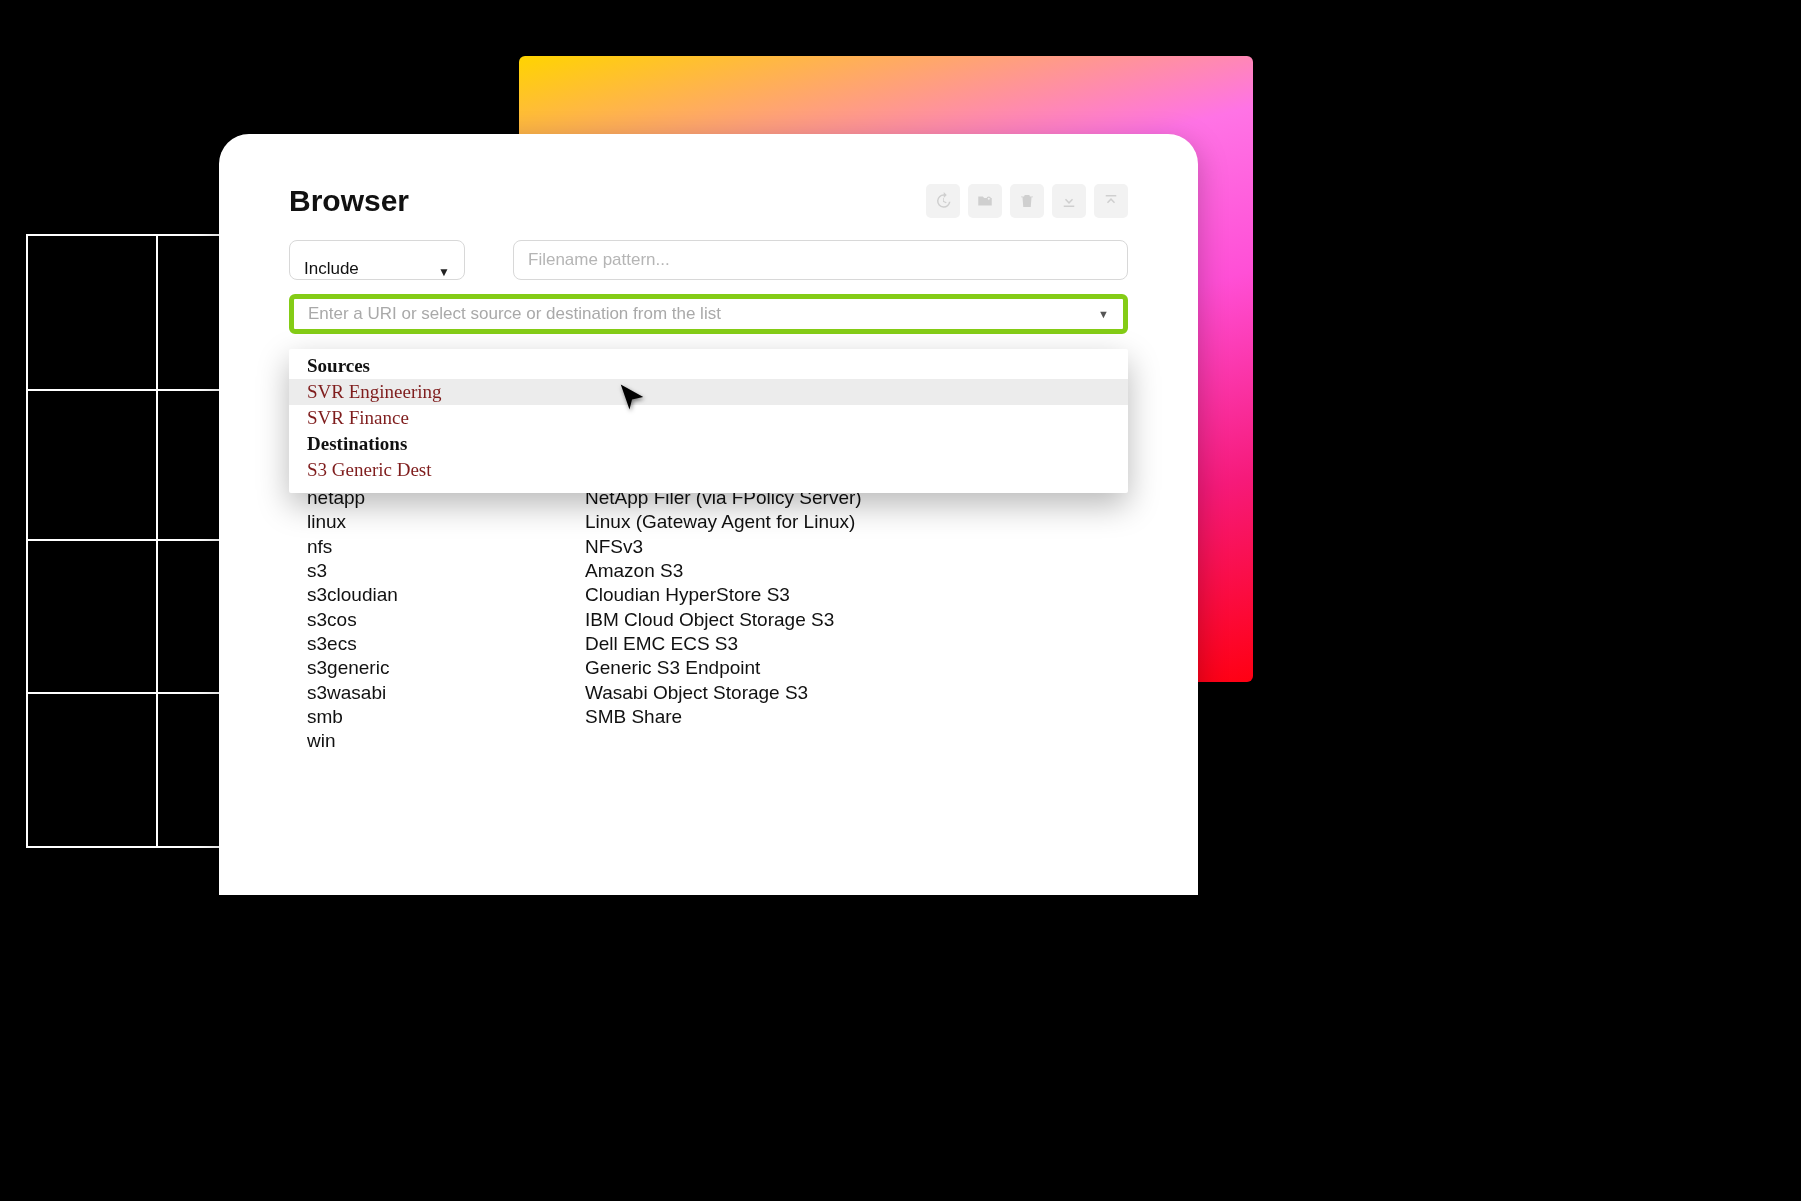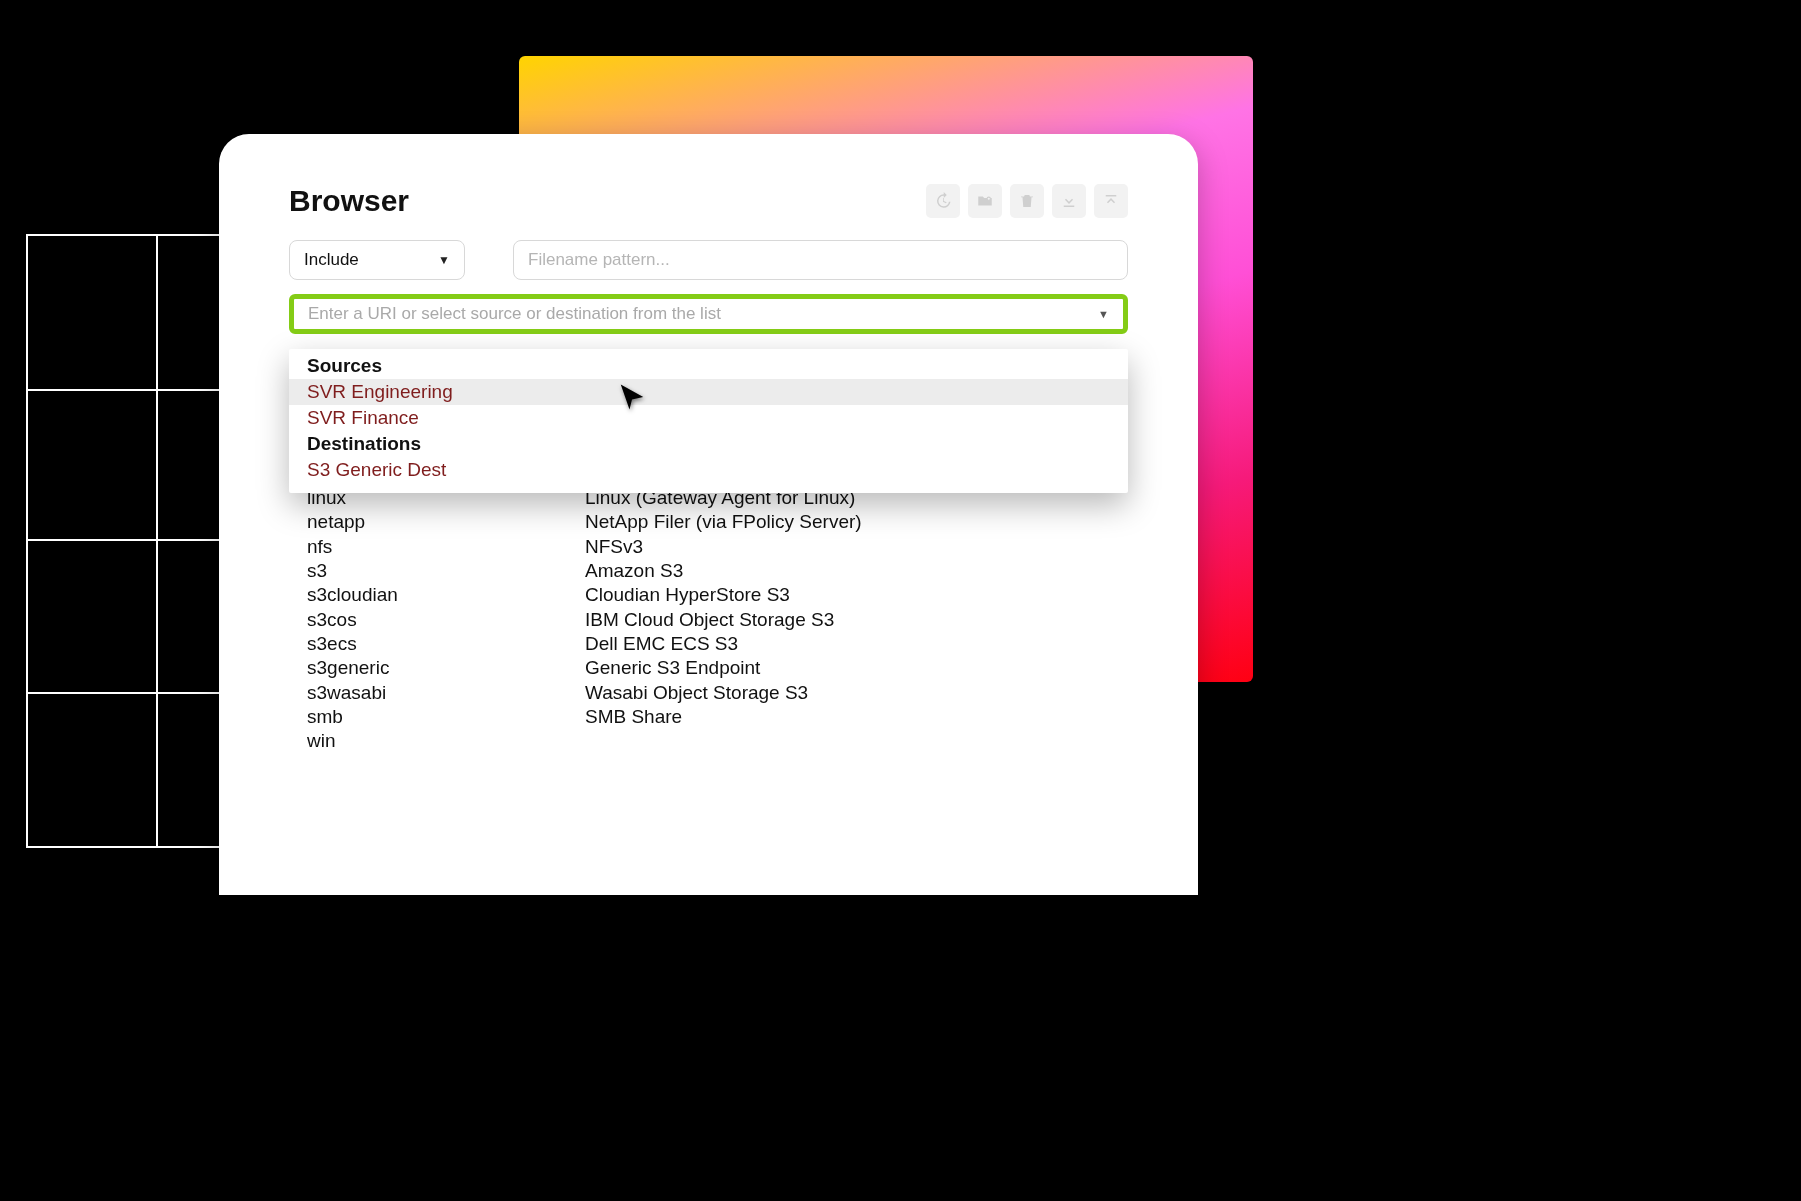--- a/index.html
+++ b/index.html
@@ -74,21 +74,21 @@
     display: flex;
     gap: 28px;
     margin-bottom: 14px;
   }
   .select-include {
     width: 176px;
     height: 40px;
     border: 1px solid #d8d8d8;
     border-radius: 8px;
     display: flex;
-    align-items: center;
+    align-items: flex-end;
     justify-content: space-between;
     padding: 0 14px;
     font-size: 17px;
     color: #111;
     background: #fff;
   }
   .select-include .chev { font-size: 12px; color: #222; }
   .pattern-input {
     flex: 1;
     height: 40px;
@@ -122,20 +122,21 @@
   .dropdown {
     position: absolute;
     left: 70px;
     right: 70px;
     top: 215px;
     background: #fff;
     border-radius: 2px;
     box-shadow: 0 12px 32px rgba(0,0,0,0.28);
     padding: 4px 0 10px 0;
     z-index: 5;
+    font-family: Liberation Serif, serif;
   }
   .dd-heading {
     font-weight: 700;
     font-size: 19px;
     color: #111;
     padding: 2px 18px;
   }
   .dd-item {
     font-size: 19px;
     color: #7f1d1d;
@@ -227,26 +228,26 @@
     <input class="pattern-input" type="text" placeholder="Filename pattern..." style="">
   </div>
 
   <div class="uri-select">
     <span>Enter a URI or select source or destination from the list</span>
     <span class="chev">▼</span>
   </div>
 
   <div class="type-list" id="type-list">
       <div class="type-row">
+        <div class="type-key">netapp</div>
+        <div class="type-desc">NetApp Filer (via FPolicy Server)</div>
+      </div>
+      <div class="type-row">
         <div class="type-key">linux</div>
         <div class="type-desc">Linux (Gateway Agent for Linux)</div>
-      </div>
-      <div class="type-row">
-        <div class="type-key">netapp</div>
-        <div class="type-desc">NetApp Filer (via FPolicy Server)</div>
       </div>
       <div class="type-row">
         <div class="type-key">nfs</div>
         <div class="type-desc">NFSv3</div>
       </div>
       <div class="type-row">
         <div class="type-key">s3</div>
         <div class="type-desc">Amazon S3</div>
       </div>
       <div class="type-row">

